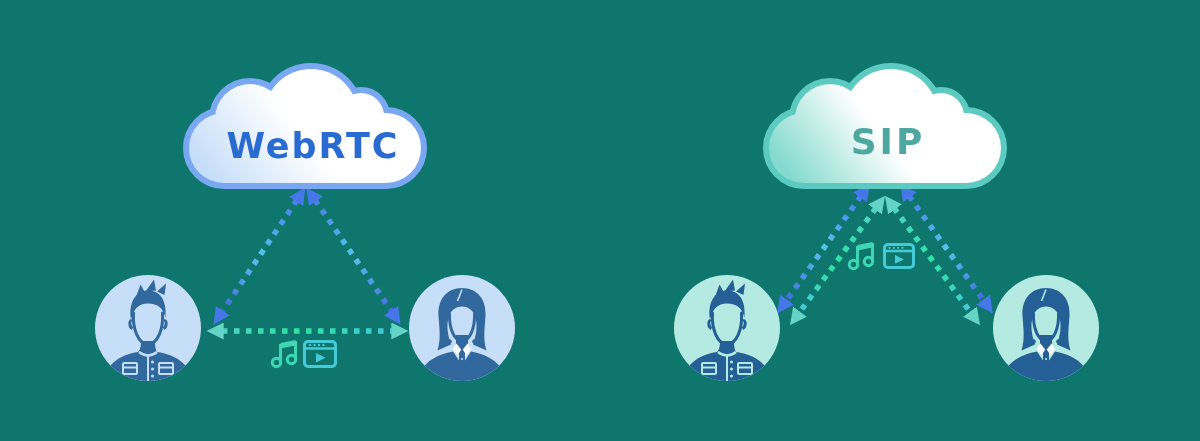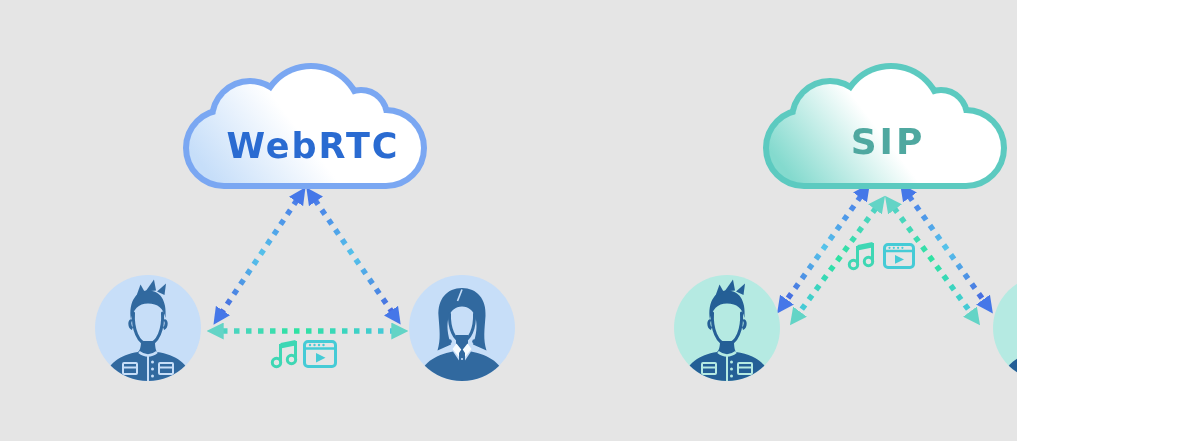--- a/index.html
+++ b/index.html
@@ -1,19 +1,19 @@
 <!DOCTYPE html>
 <html style="--webrtc-text: #2A6BD1; --webrtc-cloud-border: #7AA7F2; --webrtc-cloud-tint: #C6DEF9; --sip-text: #4FA8A0; --sip-cloud-border: #5CCAC0; --sip-cloud-tint: #84DACE; --avatar-blue-bg: #C7DEF8; --avatar-blue-fg: #31699F; --avatar-teal-bg: #B5EAE2; --avatar-teal-fg: #245F96; --arrow-blue-a: #4A7CE8; --arrow-blue-b: #55C4EA; --arrow-blue-c: #4667E0; --arrow-teal-a: #4FD3C4; --arrow-teal-b: #2FE2A2; --arrow-teal-c: #47C7DC; --arrowhead-blue: #4577E8; --arrowhead-teal: #63D4C6; --icon-music: #3ED7B4; --icon-video: #45CBD6; --collar-white: #F7FCFF;"><head>
 <meta charset="utf-8">
 <style>
   html,body{margin:0;padding:0;background:#ffffff;}
   .canvas{
     position:relative;
-    width:1017px;height:441px;
-    background:#e5e5e5;
+    width:1200px;height:441px;
+    background:#0f766e;
     overflow:hidden;
     font-family:"DejaVu Sans","Liberation Sans",sans-serif;
   }
   .abs{position:absolute;}
   .cloud-label{
     font-family:"DejaVu Sans","Liberation Sans",sans-serif;
     font-weight:bold;
   }
 </style>
 </head>

